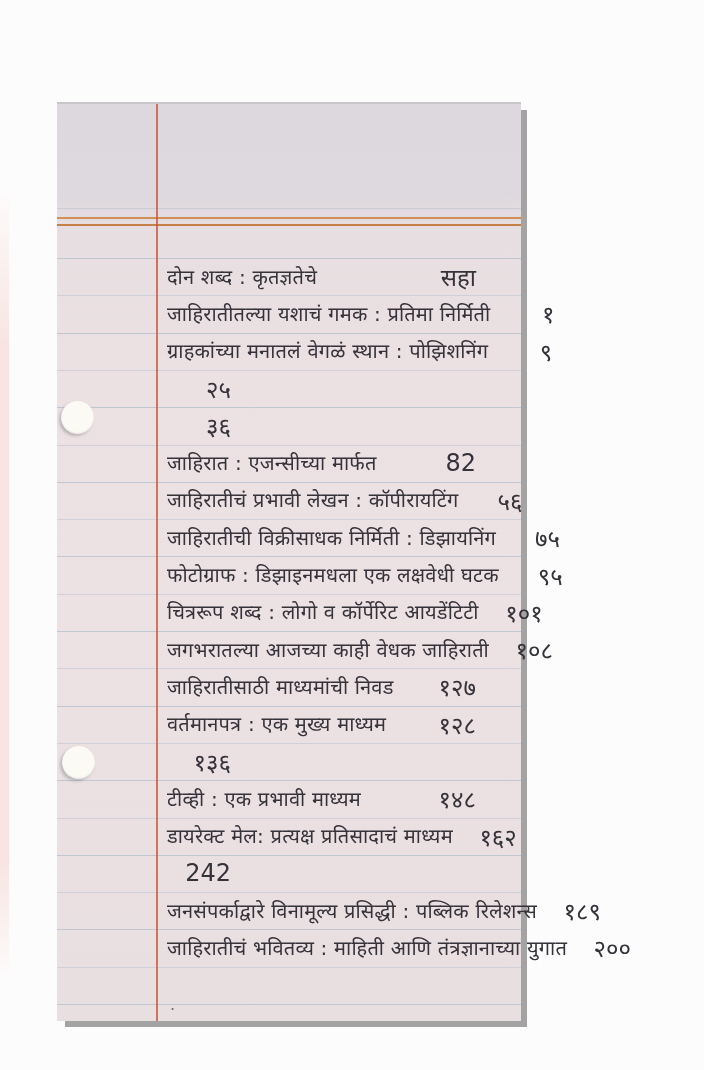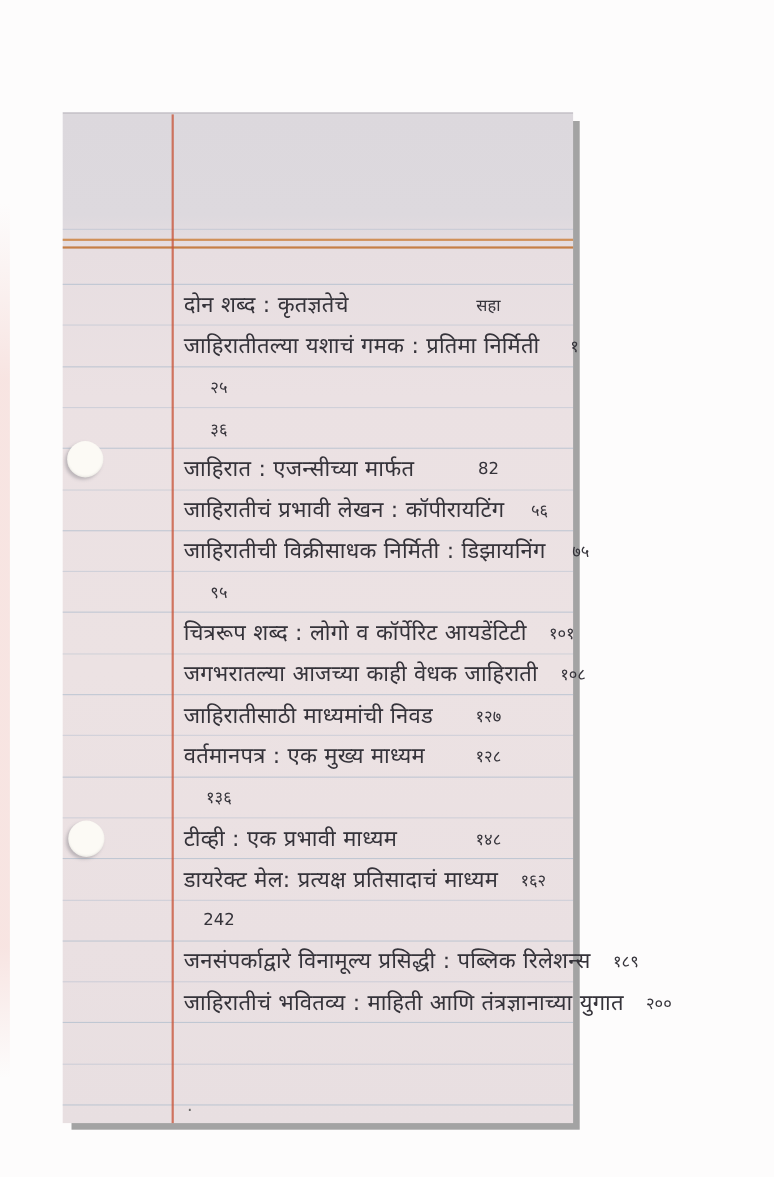--- a/index.html
+++ b/index.html
@@ -56,21 +56,21 @@
   }
   .toc-row{
     height:37.3px;display:flex;align-items:center;justify-content:space-between;
     color:var(--ink,#35333a);
   }
   .toc-row .title{
     font-size:20px;line-height:1.1;white-space:nowrap;
     letter-spacing:.2px;
   }
   .toc-row .pageno{
-    font-size:15px;width:64px;text-align:center;flex:0 0 auto;
+    font-size:24px;width:64px;text-align:right;flex:0 0 auto;
   }
   .footer-dot{
     position:absolute;left:113px;top:893px;
     font-size:16px;color:#6a6a6a;line-height:1;
   }
 </style>
 </head>
 <body>
 
 <div class="screen">
@@ -115,38 +115,43 @@
     <div class="toc-list" id="toc-list">
         <div class="toc-row">
     <span class="title">दोन शब्द : कृतज्ञतेचे</span>
     <span class="pageno">सहा</span>
   </div>
         <div class="toc-row">
     <span class="title">जाहिरातीतल्या यशाचं गमक : प्रतिमा निर्मिती</span>
     <span class="pageno">१</span>
   </div>
         <div class="toc-row">
+    <span class="title">ग्राहकांच्या मनातलं वेगळं स्थान : पोझिशनिंग</span>
+    <span class="pageno">९</span>
+  </div>
+        <div class="toc-row">
     <span class="pageno">२५</span>
   </div>
         <div class="toc-row">
     <span class="pageno">३६</span>
   </div>
         <div class="toc-row">
     <span class="title">जाहिरात : एजन्सीच्या मार्फत</span>
     <span class="pageno">82</span>
   </div>
         <div class="toc-row">
     <span class="title">जाहिरातीचं प्रभावी लेखन : कॉपीरायटिंग</span>
     <span class="pageno">५६</span>
   </div>
         <div class="toc-row">
     <span class="title">जाहिरातीची विक्रीसाधक निर्मिती : डिझायनिंग</span>
     <span class="pageno">७५</span>
   </div>
         <div class="toc-row">
+    <span class="title">फोटोग्राफ : डिझाइनमधला एक लक्षवेधी घटक</span>
     <span class="pageno">९५</span>
   </div>
         <div class="toc-row">
     <span class="title">चित्ररूप शब्द : लोगो व कॉर्पेरिट आयडेंटिटी</span>
     <span class="pageno">१०१</span>
   </div>
         <div class="toc-row">
     <span class="title">जगभरातल्या आजच्या काही वेधक जाहिराती</span>
     <span class="pageno">१०८</span>
   </div>

